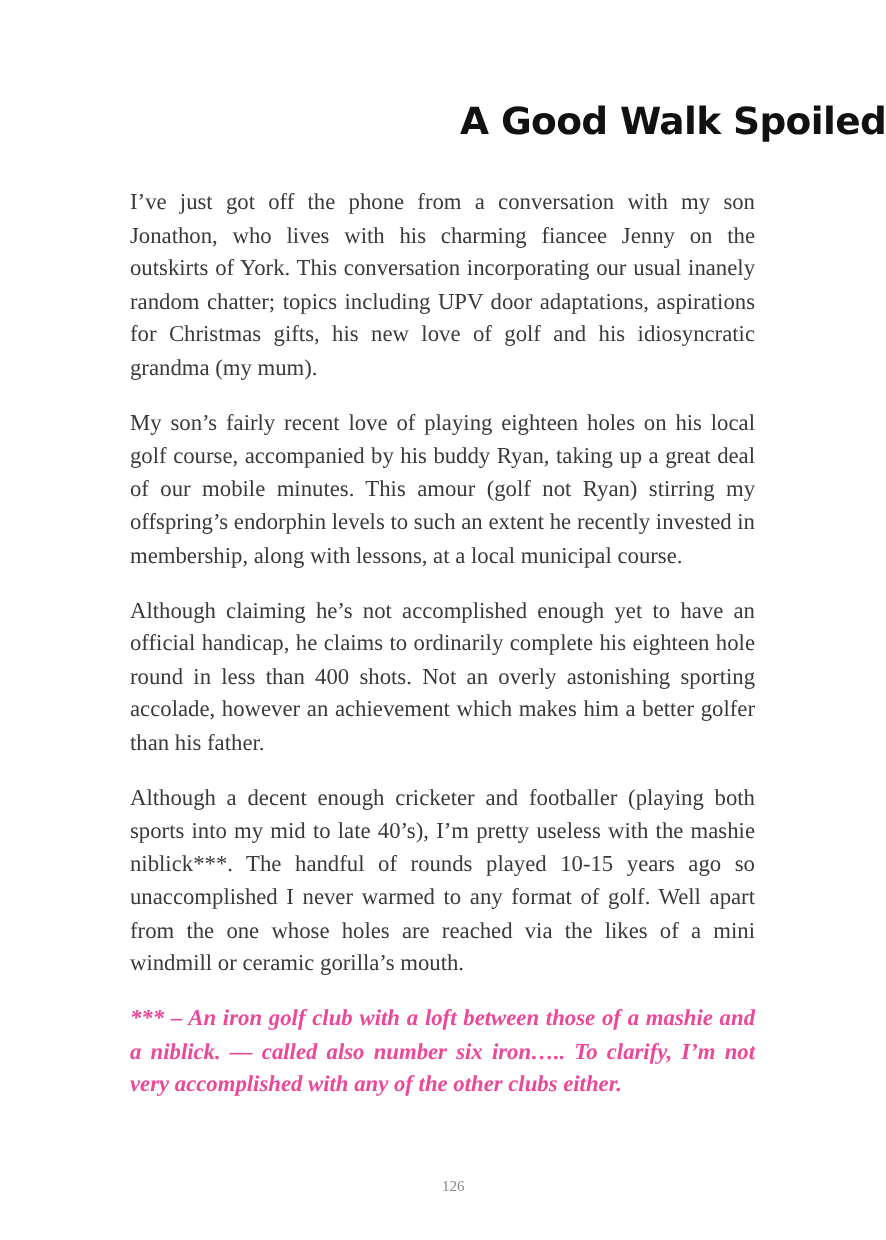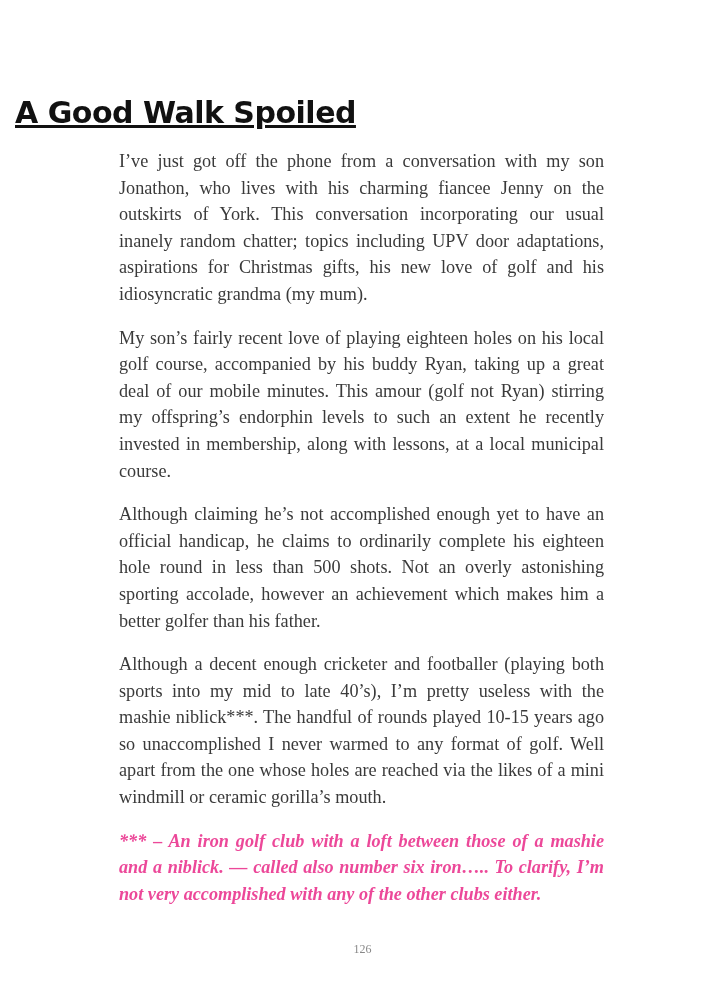--- a/index.html
+++ b/index.html
@@ -1,44 +1,44 @@
 <!DOCTYPE html>
 <html><head>
 <meta charset="utf-8">
 <style>
   html, body { margin: 0; padding: 0; background: #ffffff; }
   body { width: 709px; height: 992px; position: relative; overflow: hidden; }
   .page { position: absolute; left: 0; top: 0; width: 709px; height: 992px; background: #ffffff; }
   .title {
     position: absolute; left: 0; right: 0; top: 80px;
-    text-align: left;
+    text-align: right;
     font-family: "DejaVu Sans", sans-serif;
     font-weight: bold; font-size: 30px; letter-spacing: -0.5px;
-    color: #111111; margin: 15px; text-decoration: underline;
+    color: #111111; margin: 0;
   }
   .body {
     position: absolute; left: 104px; width: 500px; top: 148px;
     font-family: "Liberation Serif", serif;
     font-size: 18.2px; line-height: 26.6px; color: #3a3a3a;
   }
-  .body p { margin: 0 0 17px 15px; text-align: justify; }
+  .body p { margin: 0 0 17px 0; text-align: justify; }
   .body p.footnote {
     font-weight: bold; font-style: italic; color: #ec4899; margin-top: 0;
   }
   .page-number {
     position: absolute; left: 0; right: 0; top: 942px; text-align: center;
     font-family: "Liberation Serif", serif; font-size: 12px; color: #888888; padding-left: 16px;
   }
 </style>
 </head>
 <body>
 
 <div class="page">
   <h1 class="title">A Good Walk Spoiled</h1>
   <div class="body">
     <p>I’ve just got off the phone from a conversation with my son Jonathon, who lives with his charming fiancee Jenny on the outskirts of York. This conversation incorporating our usual inanely random chatter; topics including UPV door adaptations, aspirations for Christmas gifts, his new love of golf and his idiosyncratic grandma (my mum).</p>
     <p>My son’s fairly recent love of playing eighteen holes on his local golf course, accompanied by his buddy Ryan, taking up a great deal of our mobile minutes. This amour (golf not Ryan) stirring my offspring’s endorphin levels to such an extent he recently invested in membership, along with lessons, at a local municipal course.</p>
-    <p>Although claiming he’s not accomplished enough yet to have an official handicap, he claims to ordinarily complete his eighteen hole round in less than 500 shots. Not an overly astonishing sporting accolade, however an achievement which makes him a better golfer than his father.</p>
+    <p>Although claiming he’s not accomplished enough yet to have an official handicap, he claims to ordinarily complete his eighteen hole round in less than 400 shots. Not an overly astonishing sporting accolade, however an achievement which makes him a better golfer than his father.</p>
     <p>Although a decent enough cricketer and footballer (playing both sports into my mid to late 40’s), I’m pretty useless with the mashie niblick***. The handful of rounds played 10-15 years ago so unaccomplished I never warmed to any format of golf. Well apart from the one whose holes are reached via the likes of a mini windmill or ceramic gorilla’s mouth.</p>
     <p class="footnote">*** – An iron golf club with a loft between those of a mashie and a niblick. — called also number six iron….. To clarify, I’m not very accomplished with any of the other clubs either.</p>
   </div>
   <div class="page-number">126</div>
 </div>
 
 </body></html>

